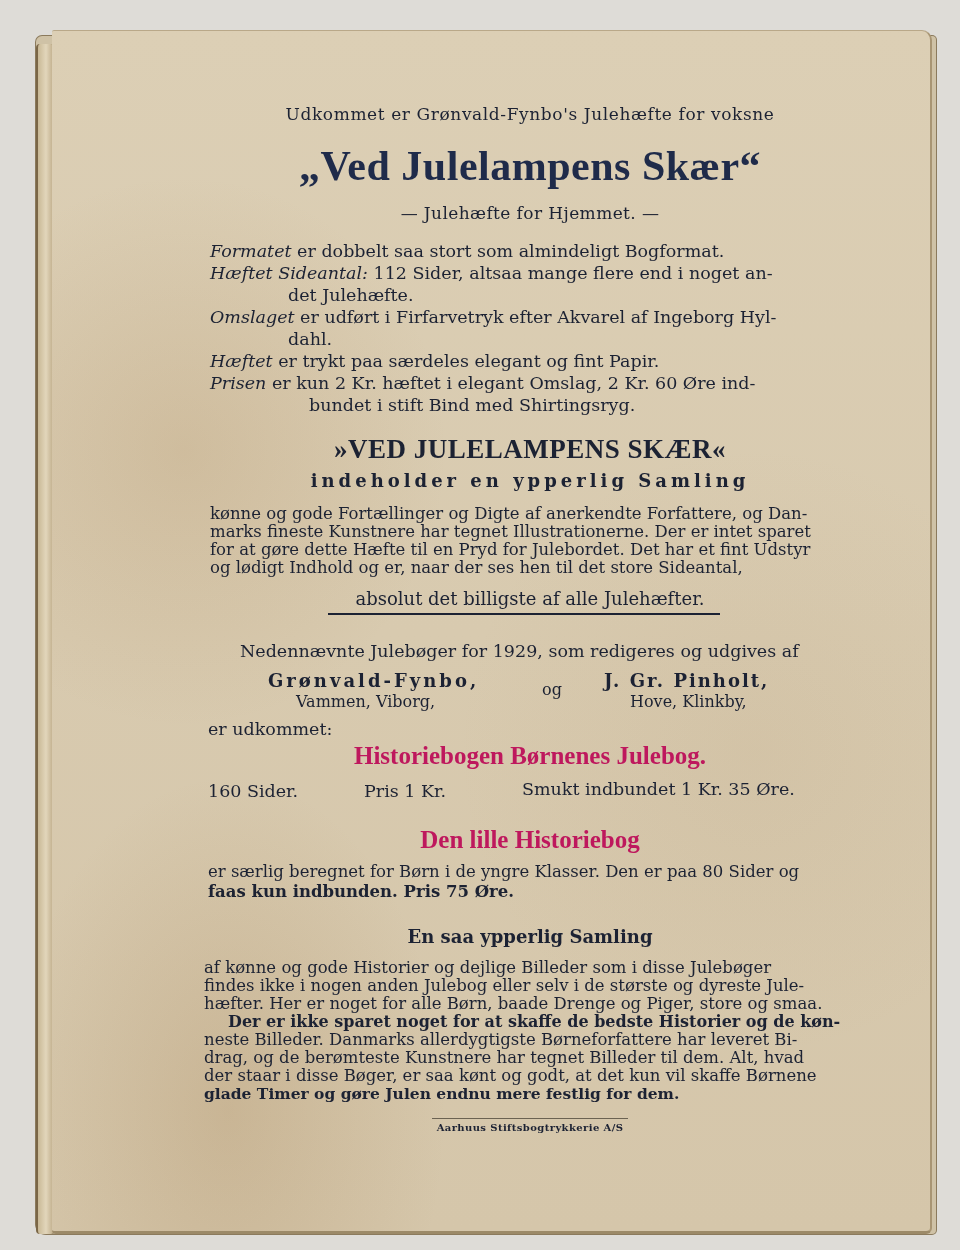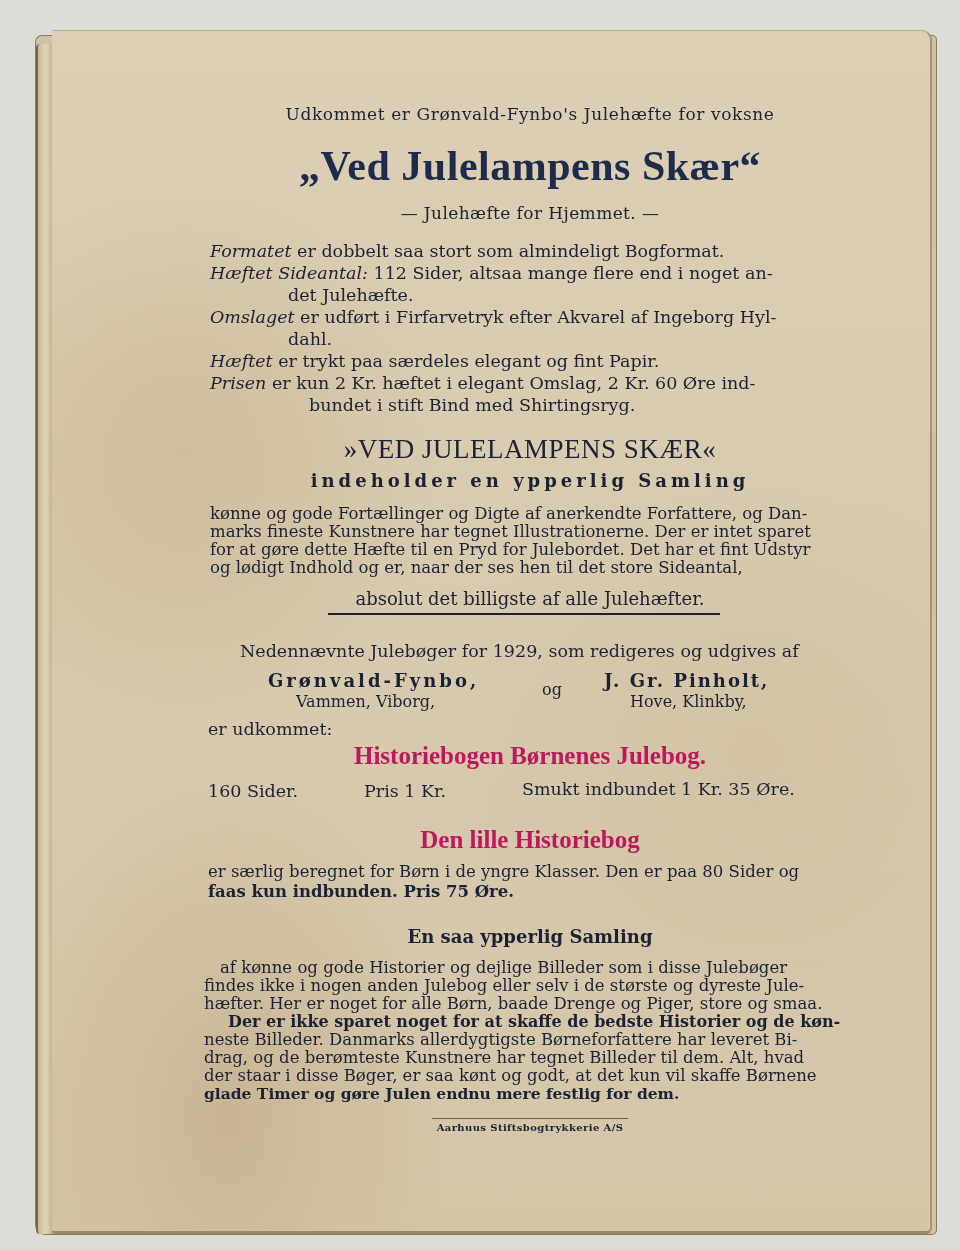--- a/index.html
+++ b/index.html
@@ -35,21 +35,21 @@
     position:absolute; left:200px; top:100px; width:660px;
     color:#1c2233;
   }
   .t { position:absolute; white-space:nowrap; }
   .center { left:0; width:660px; text-align:center; }
   .intro { top:4px; font-size:17px; letter-spacing:0.6px; }
   .title1 { top:42px; font-size:42px; font-weight:bold; color:#1f2b4a; font-family:"Liberation Serif", serif; letter-spacing:0.5px; }
   .subtitle { top:103px; font-size:17px; letter-spacing:0.4px; }
   .para { font-size:17.5px; line-height:22px; }
   .para i { font-style:italic; }
-  .title2 { top:334px; font-size:27px; font-weight:normal; font-family:"Liberation Serif", serif; letter-spacing:0.5px; }
+  .title2 { top:334px; font-size:27px; font-weight:bold; font-family:"Liberation Serif", serif; letter-spacing:0.5px; }
   .spaced { top:370px; font-size:18px; font-weight:bold; letter-spacing:4px; }
   .body-txt { font-size:16.5px; line-height:19px; }
   .underlined { top:488px; font-size:18px; }
   .rule { position:absolute; height:2px; background:#1c2233; }
   .title3 { font-size:25px; font-weight:bold; font-family:"Liberation Serif", serif; color:#be185d; }
   .bold { font-weight:bold; }
   .imprint { font-size:10px; font-weight:bold; letter-spacing:0.4px; }
 </style>
 </head>
 <body>
@@ -103,21 +103,21 @@
   <div class="t center title3" style="top:642px;">Historiebogen Børnenes Julebog.</div>
   <div class="t para" style="left:8px; top:680px;">160 Sider.</div>
   <div class="t para" style="left:164px; top:680px;">Pris 1 Kr.</div>
   <div class="t para" style="left:322px; top:678px;">Smukt indbundet 1 Kr. 35 Øre.</div>
 
   <div class="t center title3" style="top:726px;">Den lille Historiebog</div>
   <div class="t body-txt" style="left:8px; top:762px;">er særlig beregnet for Børn i de yngre Klasser. Den er paa 80 Sider og</div>
   <div class="t body-txt bold" style="left:8px; top:782px; font-weight:bold;">faas kun indbunden. Pris 75 Øre.</div>
 
   <div class="t center bold" style="top:826px; font-size:18px;">En saa ypperlig Samling</div>
-  <div class="t body-txt" style="left:20px; top:858px;">af kønne og gode Historier og dejlige Billeder som i disse Julebøger</div>
+  <div class="t body-txt" style="left:4px; top:858px;">af kønne og gode Historier og dejlige Billeder som i disse Julebøger</div>
   <div class="t body-txt" style="left:4px; top:876px;">findes ikke i nogen anden Julebog eller selv i de største og dyreste Jule-</div>
   <div class="t body-txt" style="left:4px; top:894px;">hæfter. Her er noget for alle Børn, baade Drenge og Piger, store og smaa.</div>
   <div class="t body-txt bold" style="left:28px; top:912px; font-size:16px;">Der er ikke sparet noget for at skaffe de bedste Historier og de køn-</div>
   <div class="t body-txt" style="left:4px; top:930px;">neste Billeder. Danmarks allerdygtigste Børneforfattere har leveret Bi-</div>
   <div class="t body-txt" style="left:4px; top:948px;">drag, og de berømteste Kunstnere har tegnet Billeder til dem. Alt, hvad</div>
   <div class="t body-txt" style="left:4px; top:966px;">der staar i disse Bøger, er saa kønt og godt, at det kun vil skaffe Børnene</div>
   <div class="t body-txt bold" style="left:4px; top:984px; font-size:15.5px;">glade Timer og gøre Julen endnu mere festlig for dem.</div>
 
   <div class="rule" style="left:232px; top:1018px; width:196px; height:1px; background:#6b6252;"></div>
   <div class="t imprint" style="left:232px; top:1022px; width:196px; text-align:center;">Aarhuus Stiftsbogtrykkerie A/S</div>

